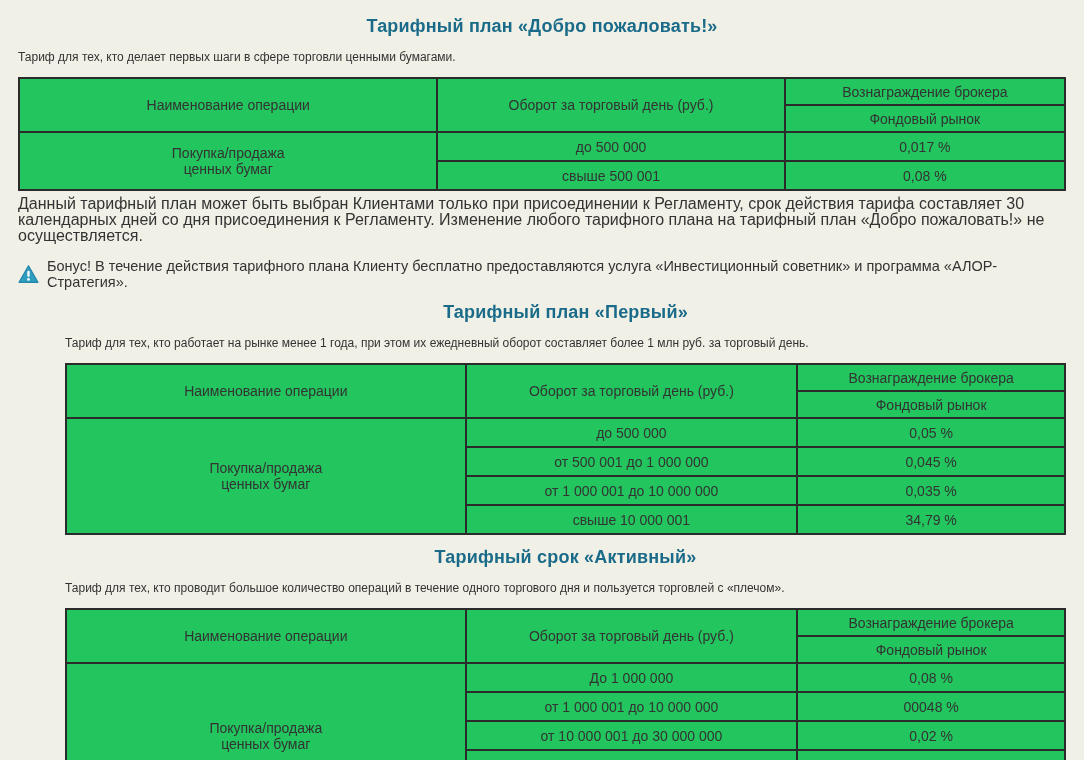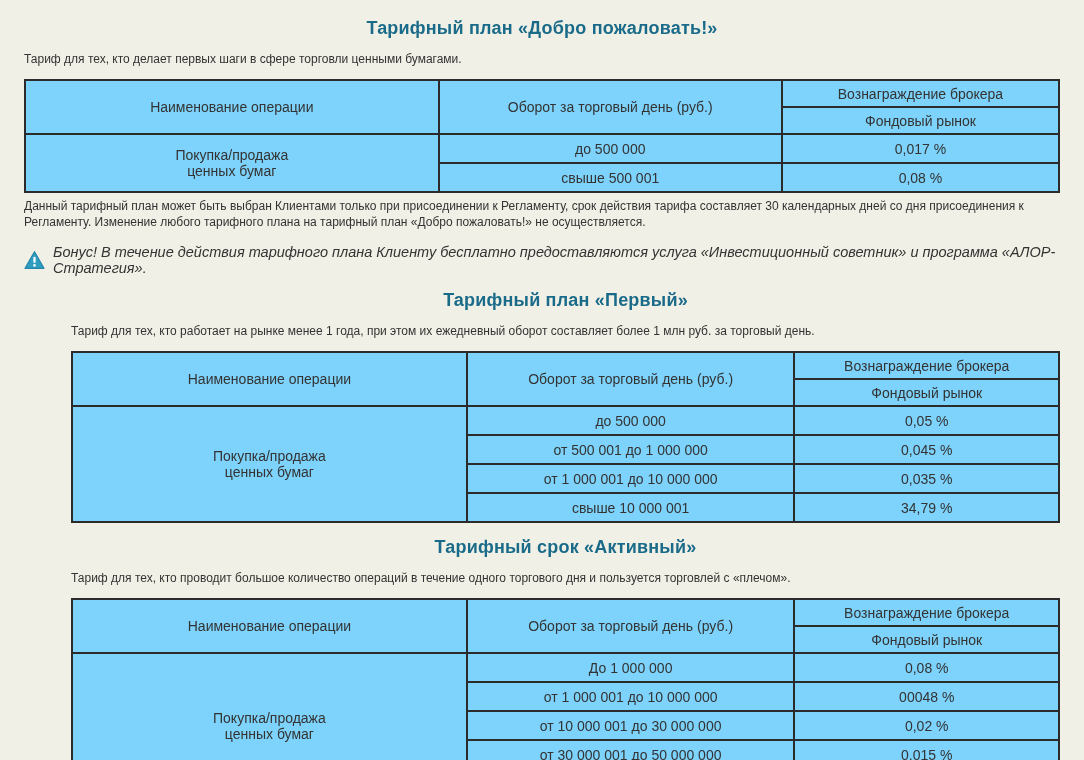--- a/index.html
+++ b/index.html
@@ -26,56 +26,55 @@
   }
   .section-subtitle {
     font-size: 12px;
     margin: 0 0 11px 0;
     line-height: 18px;
   }
   table.tariff-table {
     border-collapse: collapse;
     width: 100%;
     table-layout: fixed;
-    background: #7dd3fc;
+    background: #22c55e;
   }
   table.tariff-table th,
   table.tariff-table td {
     border: 2px solid #2b2b2b;
     text-align: center;
     vertical-align: middle;
     font-size: 14px;
     font-weight: normal;
     padding: 3px 6px;
   }
   table.tariff-table thead th { height: 27px; }
   table.tariff-table tbody td { height: 29px; }
   .col-op     { width: 40.0%; }
   .col-turn   { width: 33.2%; }
   .col-reward { width: 26.8%; }
   .plan-note {
-    font-size: 12px;
+    font-size: 16px;
     line-height: 16px;
     margin: 5px 0 0 0;
   }
   .bonus-line {
     display: flex;
     align-items: center;
     gap: 8px;
     font-size: 14.5px;
     margin: 14px 0 2px 0;
-    font-style: italic;
   }
   .warning-icon {
     flex: 0 0 auto;
     display: inline-block;
     width: 21px;
     height: 20px;
   }
-  .section { margin: 14px; }
+  .section { margin: 8px; }
   .section + .section { margin-top: 2px; padding-left: 47px; }
 </style>
 </head>
 <body>
 
 <div class="page">
 
   <div class="section">
     <h2 class="section-title">Тарифный план «Добро пожаловать!»</h2>
     <p class="section-subtitle">Тариф для тех, кто делает первых шаги в сфере торговли ценными бумагами.</p>

